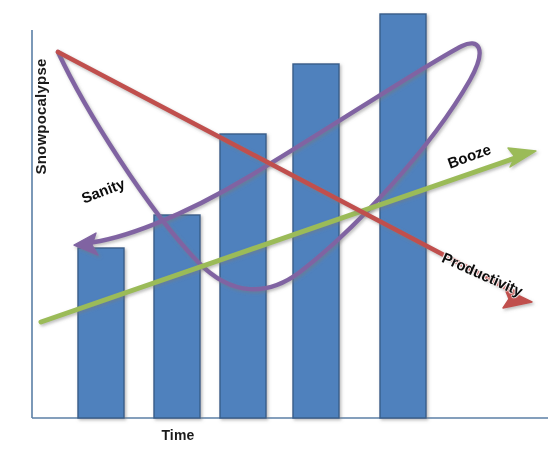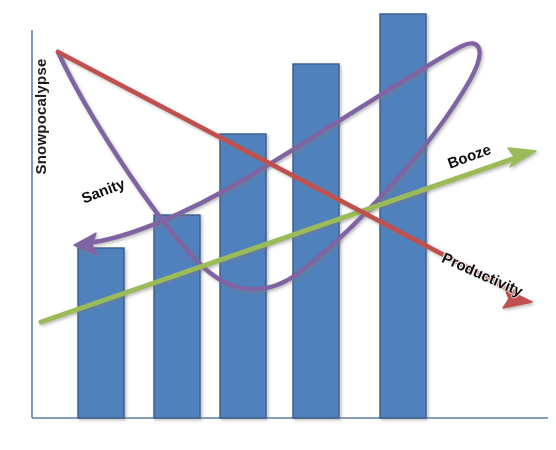--- a/index.html
+++ b/index.html
@@ -125,20 +125,21 @@
     </g>
 
     <g filter="url(#line-shadow)">
       <line x1="58" y1="52" x2="516" y2="293" stroke="#C0504D" stroke-width="4.6" stroke-linecap="round"></line>
       <path d="M 532,302 L 505,289 L 509,299 L 503,308 Z" fill="#C0504D" stroke="#C0504D" stroke-width="1.4" stroke-linejoin="round"></path>
     </g>
   </svg>
 
   <div class="axis-label" id="y-axis-title">Snowpocalypse</div>
 
+  <div class="axis-label" id="x-axis-title">Time</div>
 
   <div class="series-label" id="label-sanity">Sanity</div>
 
   <div class="series-label" id="label-booze">Booze</div>
 
   <div class="series-label" id="label-productivity">Productivity</div>
 
 </div>
 
 </body></html>

